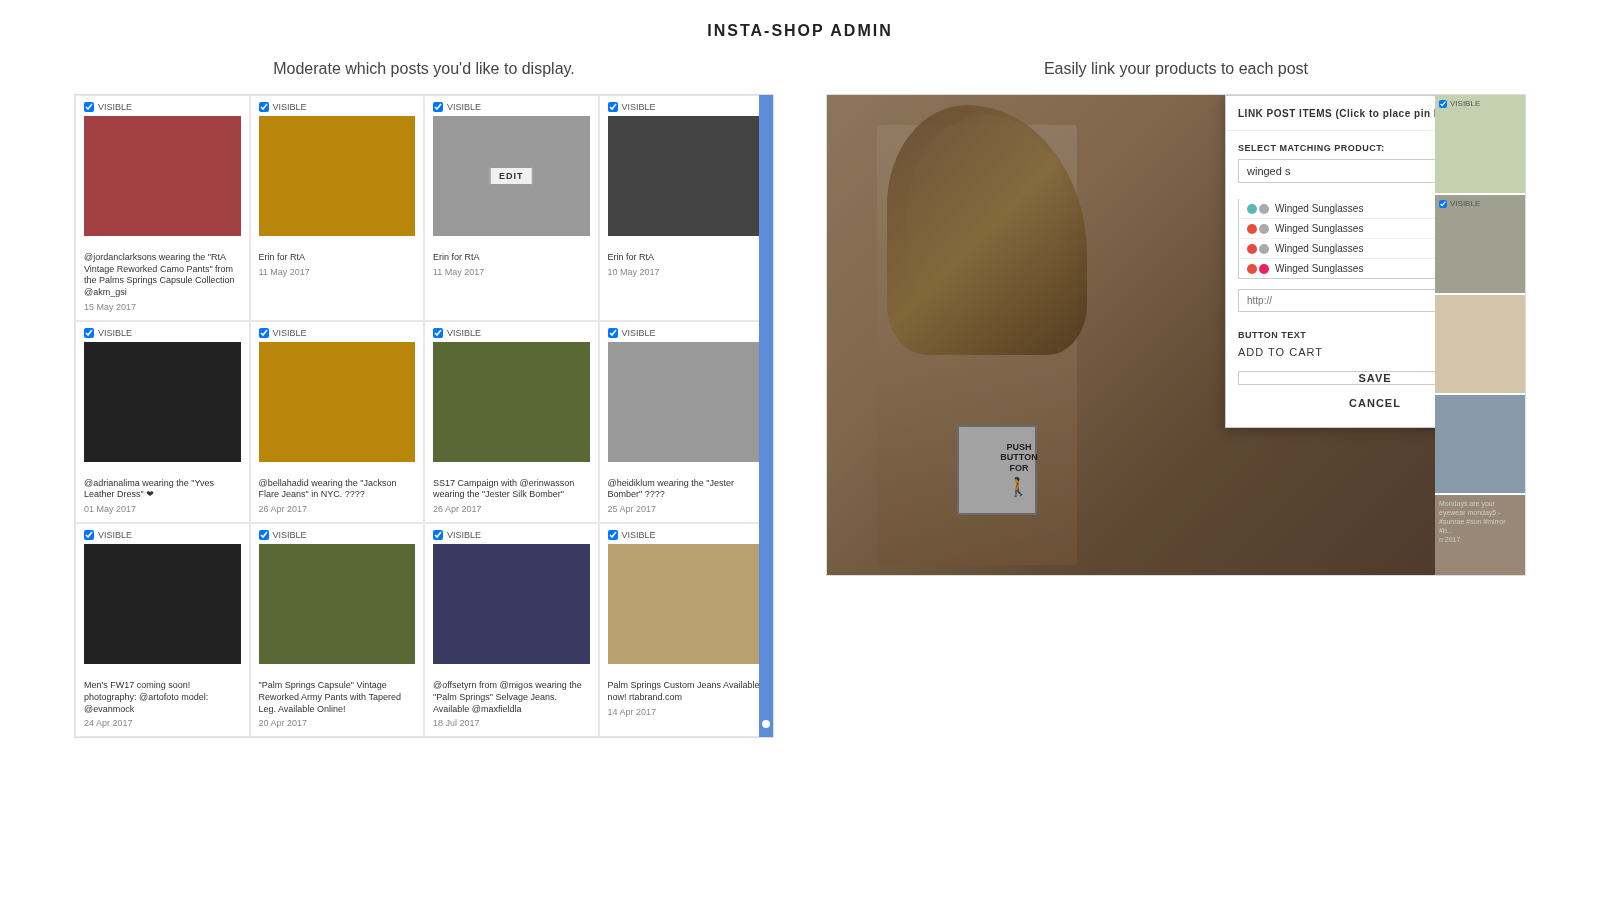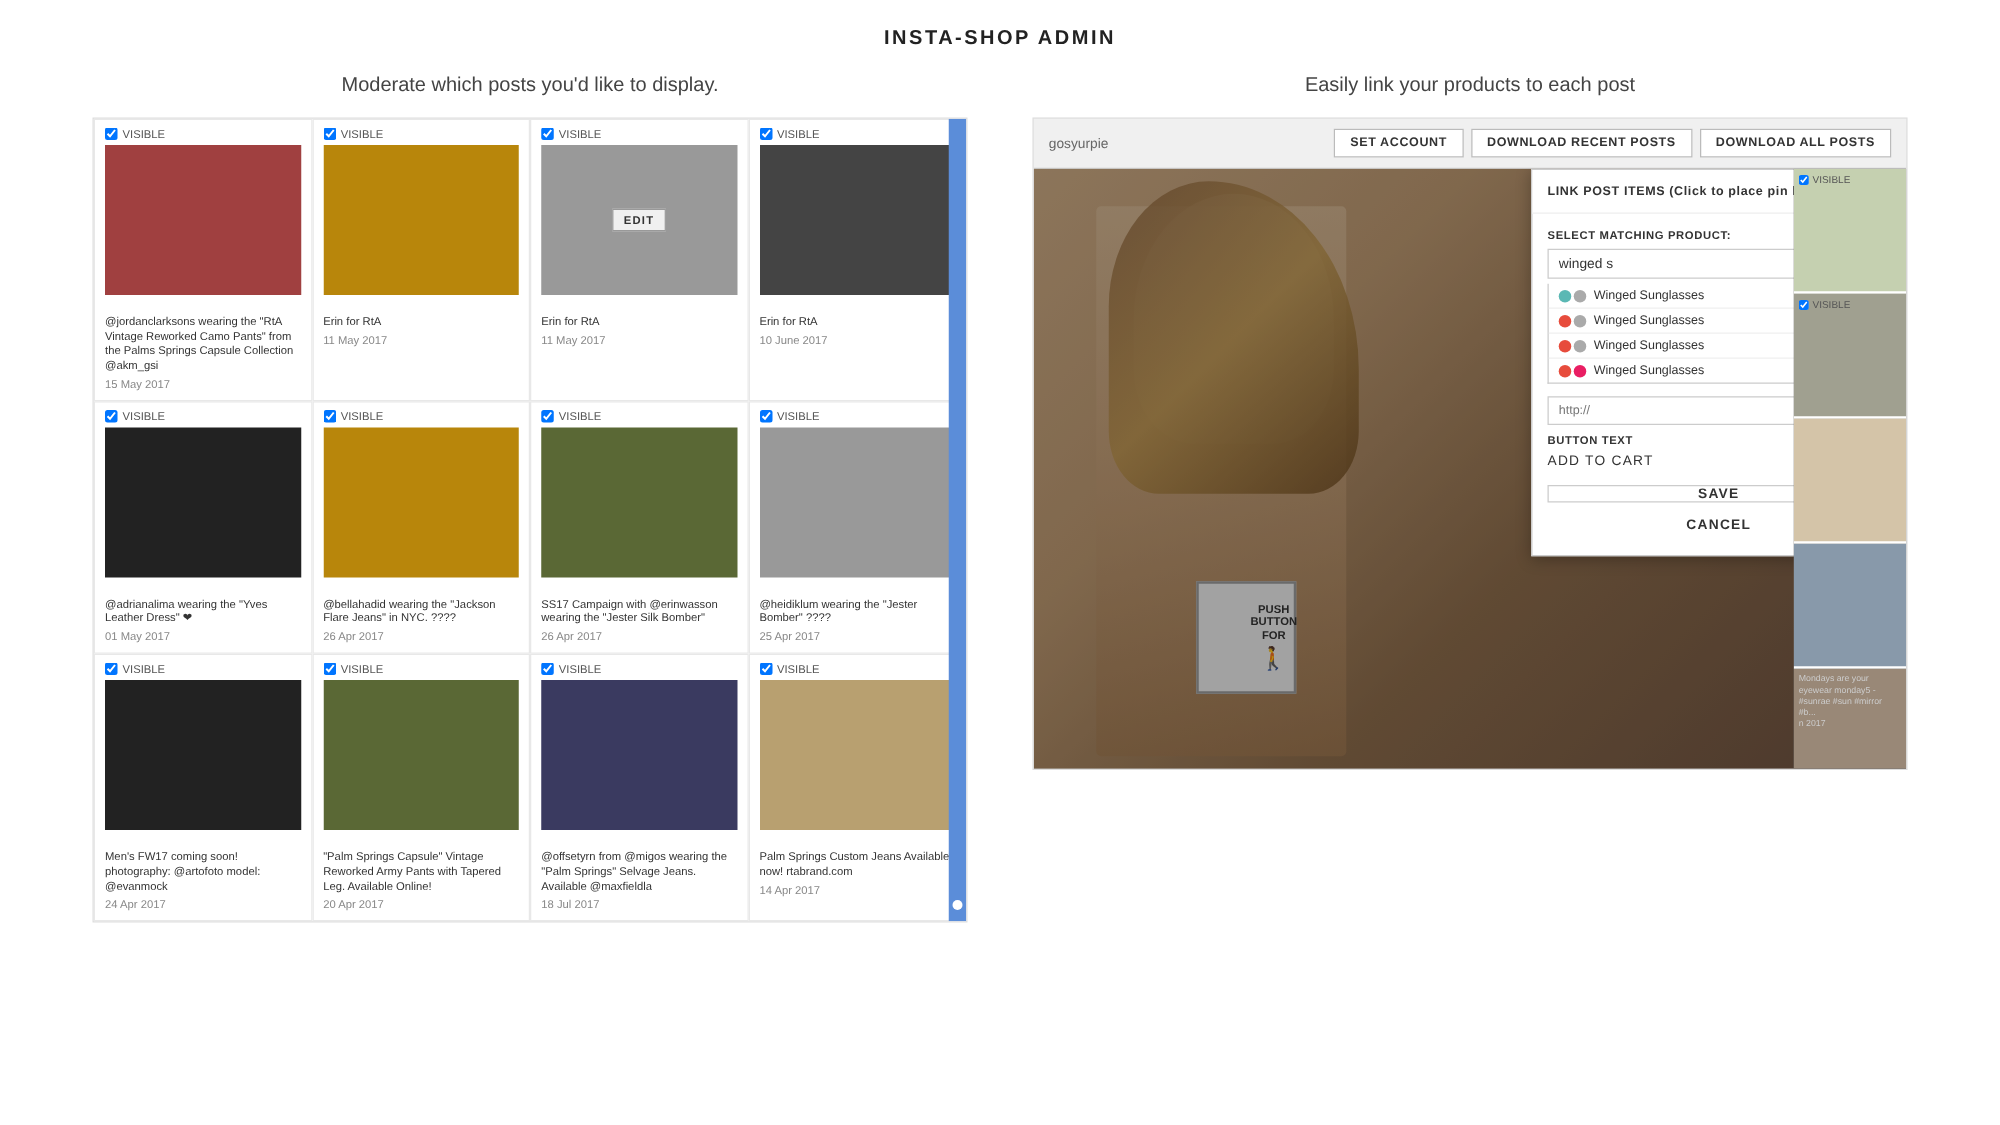--- a/index.html
+++ b/index.html
@@ -301,21 +301,21 @@
       text-transform: uppercase;
     }
 
     .search-input-field {
       width: 100%;
       border: 1px solid #ccc;
       padding: 5px 8px;
       font-size: 11px;
       color: #333;
       outline: none;
-      margin-bottom: 4px;
+      margin-bottom: 16px;
     }
 
     .dropdown-list {
       border: 1px solid #ccc;
       border-top: none;
       background: #fff;
       margin-bottom: 10px;
     }
 
     .dropdown-item {
@@ -349,21 +349,21 @@
     .swatch-gray { background: #aaa; }
     .swatch-pink { background: #e91e63; }
 
     .url-input {
       width: 100%;
       border: 1px solid #ccc;
       padding: 5px 8px;
       font-size: 10px;
       color: #aaa;
       outline: none;
-      margin-bottom: 7px;
+      margin-bottom: 18px;
     }
 
     .btn-text-label {
       font-size: 9px;
       font-weight: bold;
       letter-spacing: 0.5px;
       color: #333;
       margin-bottom: 6px;
       text-transform: uppercase;
     }
@@ -474,21 +474,21 @@
   </div>
             <div class="insta-post">
     <div class="visible-check">
       <input type="checkbox" checked="" style="">
       <span>VISIBLE</span>
     </div>
     <div class="post-img-container" style="background:#444;">
       
     </div>
     <div class="post-caption">Erin for RtA</div>
-    <div class="post-date">10 June 2017</div>
+    <div class="post-date">10 May 2017</div>
   </div>
             <div class="insta-post">
     <div class="visible-check">
       <input type="checkbox" checked="" style="">
       <span>VISIBLE</span>
     </div>
     <div class="post-img-container" style="background:#222;">
       
     </div>
     <div class="post-caption">@adrianalima wearing the "Yves Leather Dress" ❤</div>
@@ -578,26 +578,20 @@
         </div>
       </div>
     </div>
   </div>
 
   <div class="column">
     <div class="column-subtitle">Easily link your products to each post</div>
 
     <div class="admin-panel">
 
-      <div class="admin-topbar">
-        <span class="admin-topbar-brand">gosyurpie</span>
-        <button class="admin-btn">SET ACCOUNT</button>
-        <button class="admin-btn">DOWNLOAD RECENT POSTS</button>
-        <button class="admin-btn">DOWNLOAD ALL POSTS</button>
-      </div>
 
       <div class="admin-content-area">
 
         <div class="bg-photo">
 
           <div style="position:absolute;top:30px;left:50px;width:200px;height:440px;background:linear-gradient(180deg,#d4b896 0%,#c4a07a 40%,#a07850 100%);border-radius:4px;opacity:0.7;"></div>
           <div style="position:absolute;top:20px;left:80px;width:160px;height:200px;background:linear-gradient(180deg,#e8d0b0 0%,#c8a880 100%);border-radius:50% 50% 30% 30%;opacity:0.6;"></div>
 
           <div style="position:absolute;top:10px;left:60px;width:200px;height:250px;background:linear-gradient(135deg,#8b6340 0%,#b8904a 50%,#6b4820 100%);border-radius:40% 60% 20% 20%;opacity:0.8;"></div>
 

